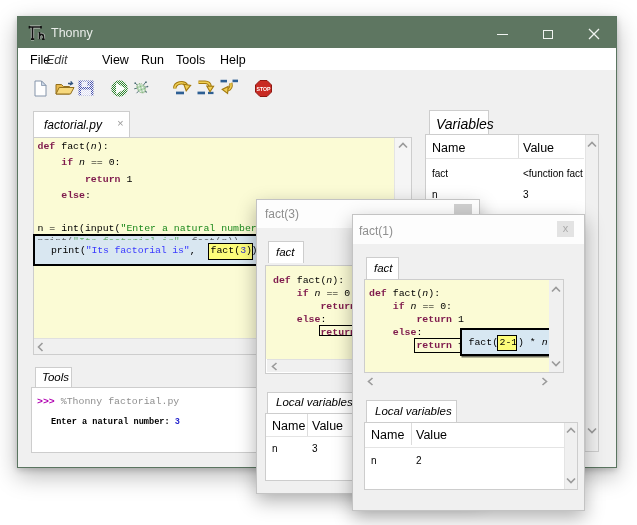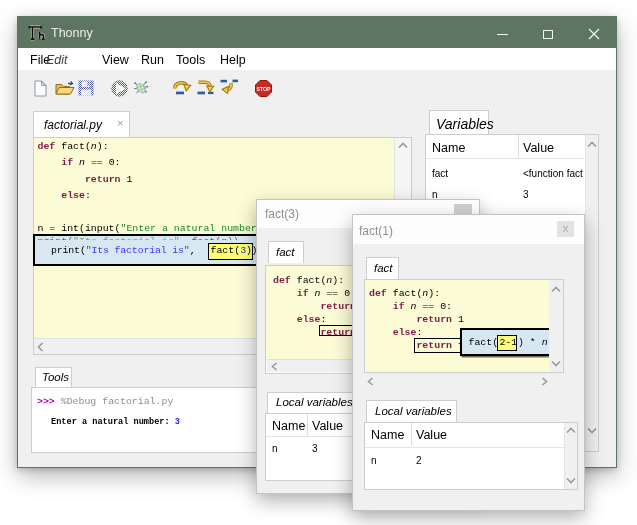--- a/index.html
+++ b/index.html
@@ -176,21 +176,21 @@
     <path d="M1,5.5 L5,1.5 L9,5.5" stroke="#9a9a9a" stroke-width="1.6" fill="none"></path>
   </svg>
 <svg class="abs" style="left:587px; top:427px;" width="10" height="7">
     <path d="M1,1.5 L5,5.5 L9,1.5" stroke="#9a9a9a" stroke-width="1.6" fill="none"></path>
   </svg>
 
 <div class="tab" style="left:35px; top:367px; width:37px; height:21px;">
   <span class="abs" style="left:6px; top:3px; font-size:11.5px;">Tools</span>
 </div>
 <div class="pane" style="left:31px; top:387px; width:381px; height:66px;"></div>
-<div class="mono abs" style="left:37px; top:395px;"><span style="color:#b000b0; font-weight:bold;">&gt;&gt;&gt; </span><span style="color:#8f8f8f;">%Debug factorial.py</span></div>
+<div class="mono abs" style="left:37px; top:395px;"><span style="color:#b000b0; font-weight:bold;">&gt;&gt;&gt; </span><span style="color:#8f8f8f;">%Thonny factorial.py</span></div>
 <div class="mono abs" style="left:51px; top:416px; font-size:8.6px; font-weight:bold;">Enter a natural number: <span style="color:#2222cc;">3</span></div>
 
 <div class="abs" id="fact3" style="left:256px; top:199px; width:224px; height:295px; background:#f0f0f0; border:1px solid #c3c3c3; box-shadow:0 7px 18px rgba(0,0,0,0.3);">
 
   <div class="abs" style="left:0; top:0; width:222px; height:28px; background:#fdfdfd;"></div>
   <div class="abs" style="left:8px; top:7px; font-size:12px; color:#8f8f8f;">fact(3)</div>
   <div class="abs" style="left:197px; top:4px; width:18px; height:16px; background:#cfcfcf;"></div>
   <div class="tab" style="left:11px; top:41px; width:36px; height:22px;">
       <span class="abs" style="left:7px; top:4px; font-size:11.5px;">fact</span>
     </div>

